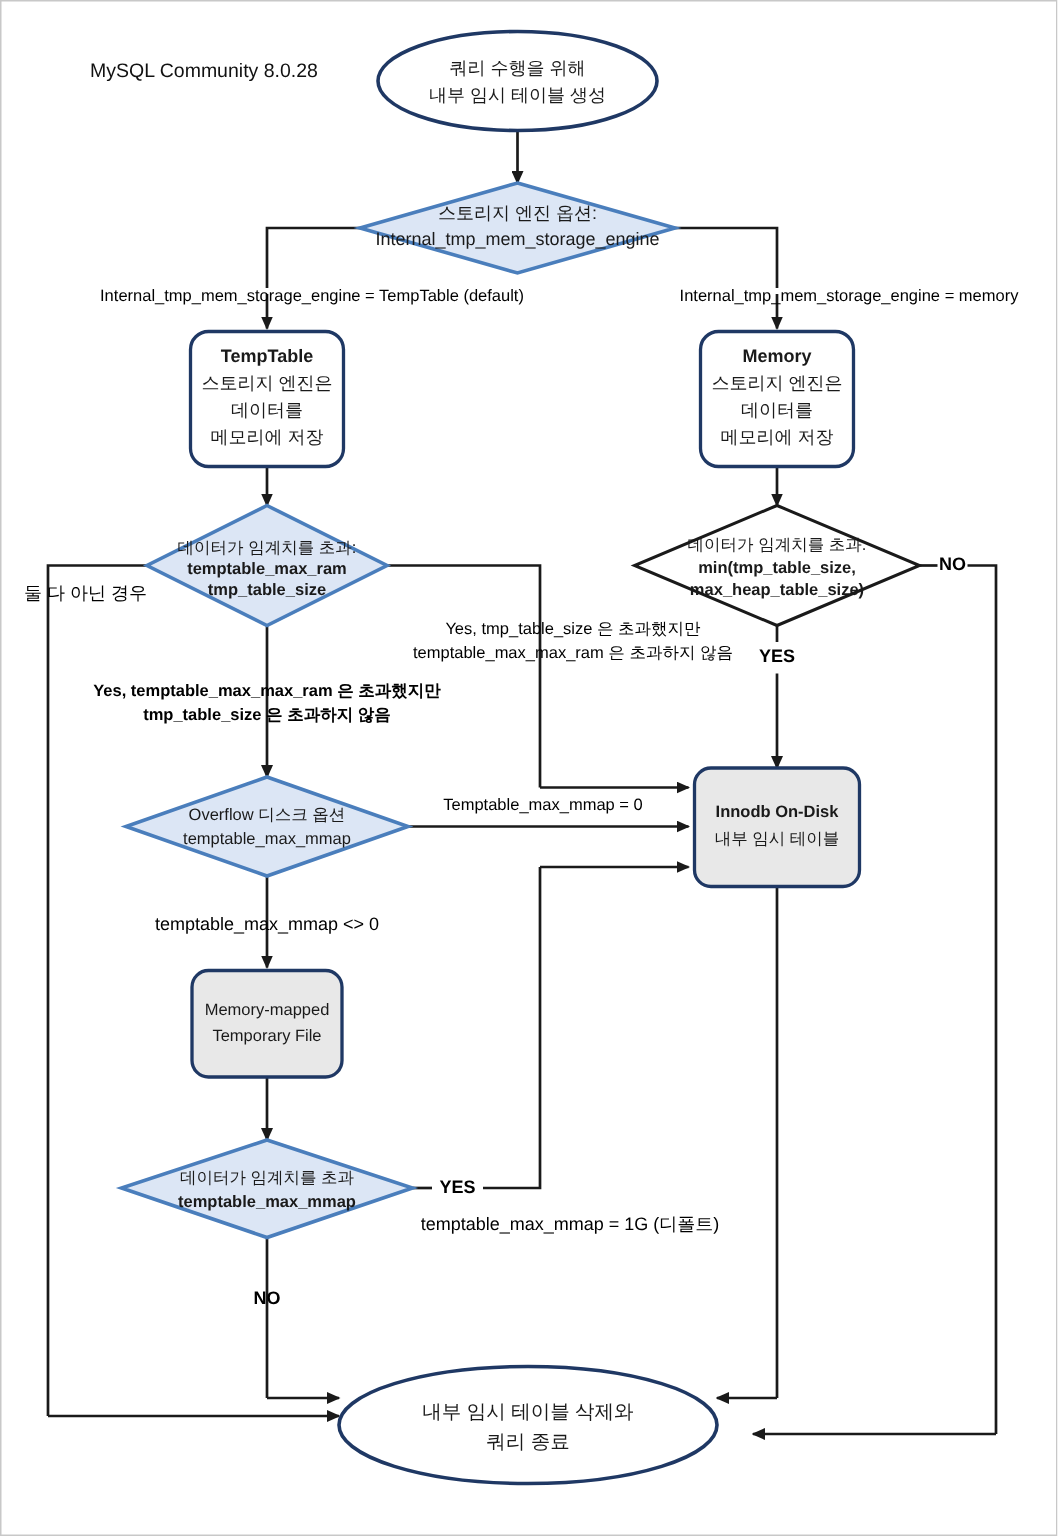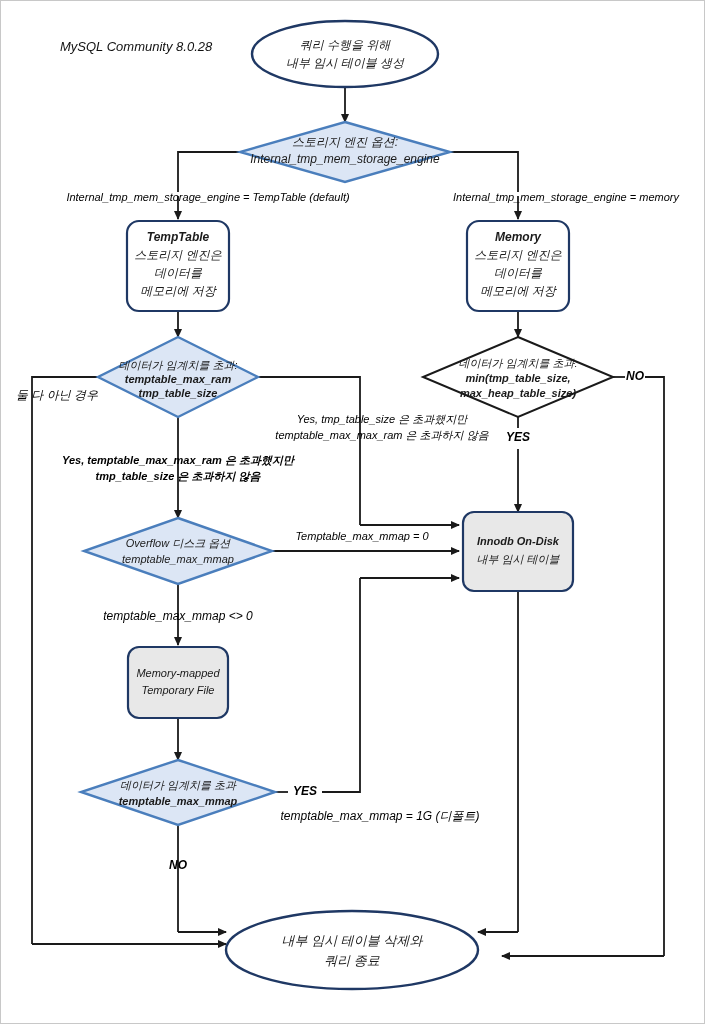--- a/index.html
+++ b/index.html
@@ -13,21 +13,20 @@
     font-family: "Liberation Sans", "DejaVu Sans", sans-serif;
     overflow: hidden;
     position: relative;
   }
   #flowchart-root {
     position: absolute;
     left: 0;
     top: 0;
     width: 705px;
     height: 1024px;
-    font-style: italic;
   }
   svg {
     display: block;
   }
   .node-text {
     font-family: "Liberation Sans", "DejaVu Sans", sans-serif;
     text-anchor: middle;
     dominant-baseline: middle;
     fill: #1a1a1a;
   }

